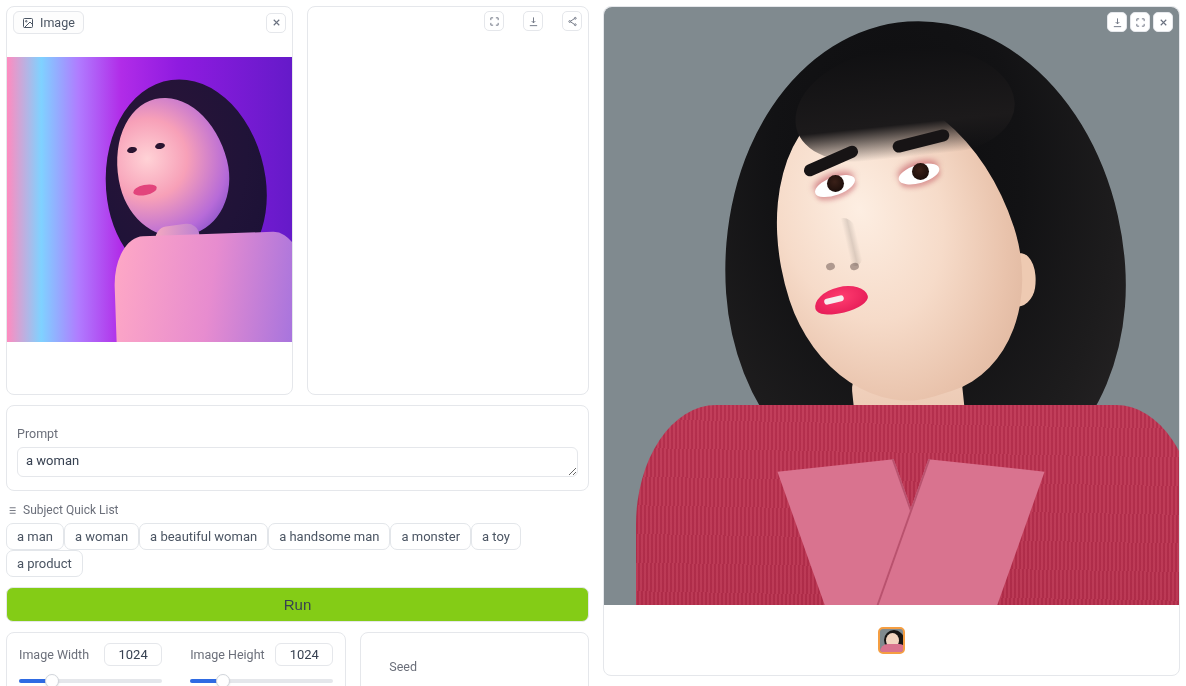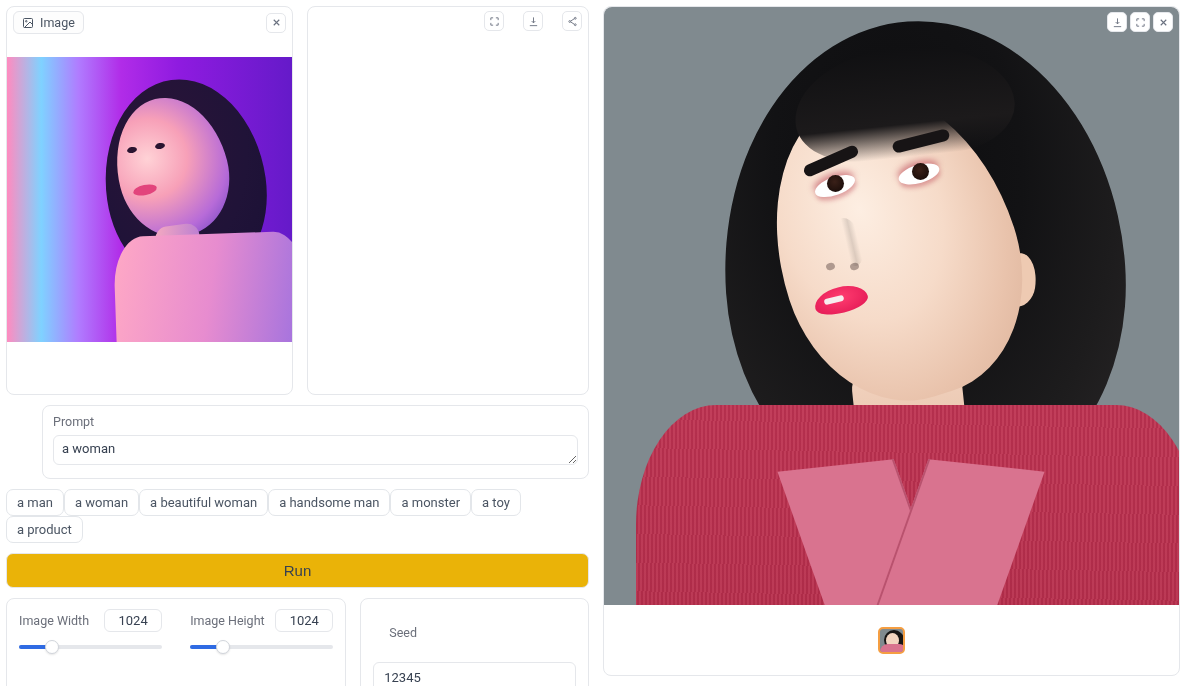--- a/index.html
+++ b/index.html
@@ -138,21 +138,21 @@
     width: 10px; height: 6px;
     background: #2a1430;
     border-radius: 50%;
     z-index: 2;
     transform: rotate(-12deg);
   }
   .neon-portrait .eye.l { left: 120px; top: 90px; }
   .neon-portrait .eye.r { left: 148px; top: 86px; }
   .blank-body { width: 100%; height: 356px; }
   
-  .prompt-panel { padding: 8px 10px 10px; margin-left: 36px; }
+  .prompt-panel { padding: 20px 10px 10px; }
   .field-label {
     font-size: 12.5px;
     color: #6b6f7a;
     margin-bottom: 6px;
     display: block;
   }
   textarea.prompt {
     width: 100%;
     height: 30px;
     border: 1px solid #e5e7eb;
@@ -177,21 +177,21 @@
     background: #fff;
     border-radius: 7px;
     padding: 5px 10px;
     font-size: 13px;
     color: #4b5563;
     cursor: pointer;
   }
   .run-btn {
     width: 100%;
     border: 1px solid #e5e7eb;
-    background: #eab308;
+    background: #84cc16;
     color: #374151;
     font-size: 15px;
     font-weight: 500;
     padding: 8px 0;
     border-radius: 7px;
     cursor: pointer;
   }
   
   .bottom-row { display: flex; gap: 14px; }
   .bottom-row .panel { padding: 10px 12px; }
@@ -493,20 +493,26 @@
         <div class="blank-body"></div>
       </div>
     </div>
 
     <div class="panel prompt-panel">
       <span class="field-label">Prompt</span>
       <textarea class="prompt" style="">a woman</textarea>
     </div>
 
     <div>
+      <div class="quicklist-header">
+        <svg width="11" height="11" viewBox="0 0 24 24" fill="none" stroke="currentColor" stroke-width="2">
+            <path d="M8 6h13M8 12h13M8 18h13M3 6h.01M3 12h.01M3 18h.01"></path>
+          </svg>
+        <span>Subject Quick List</span>
+      </div>
       <div class="chips">
         <span class="chip">a man</span>
         <span class="chip">a woman</span>
         <span class="chip">a beautiful woman</span>
         <span class="chip">a handsome man</span>
         <span class="chip">a monster</span>
         <span class="chip">a toy</span>
         <span class="chip">a product</span>
       </div>
     </div>

